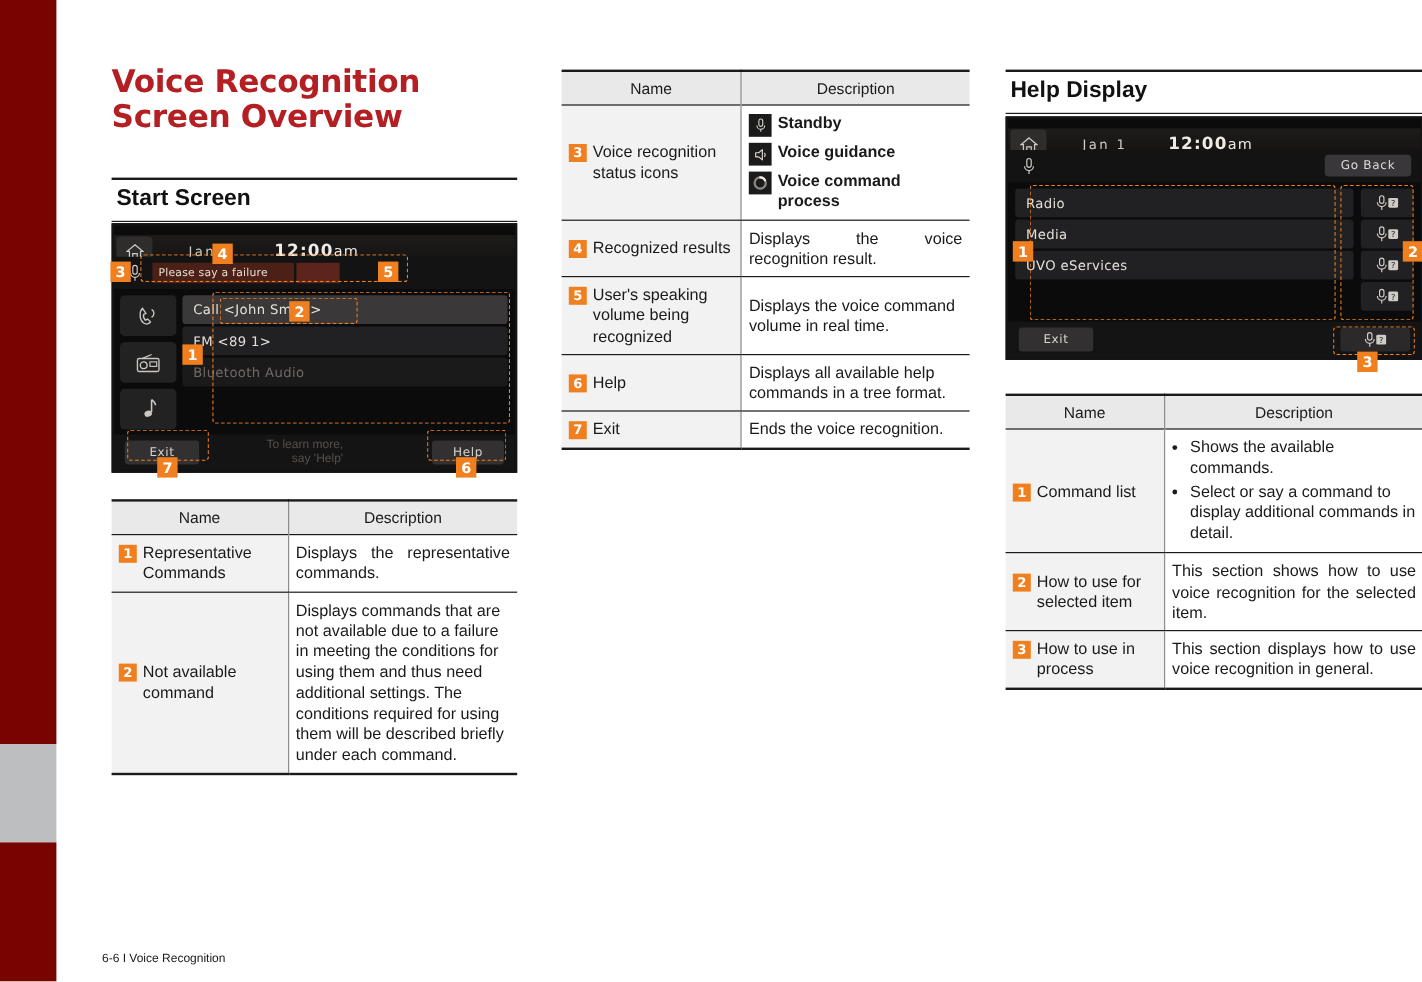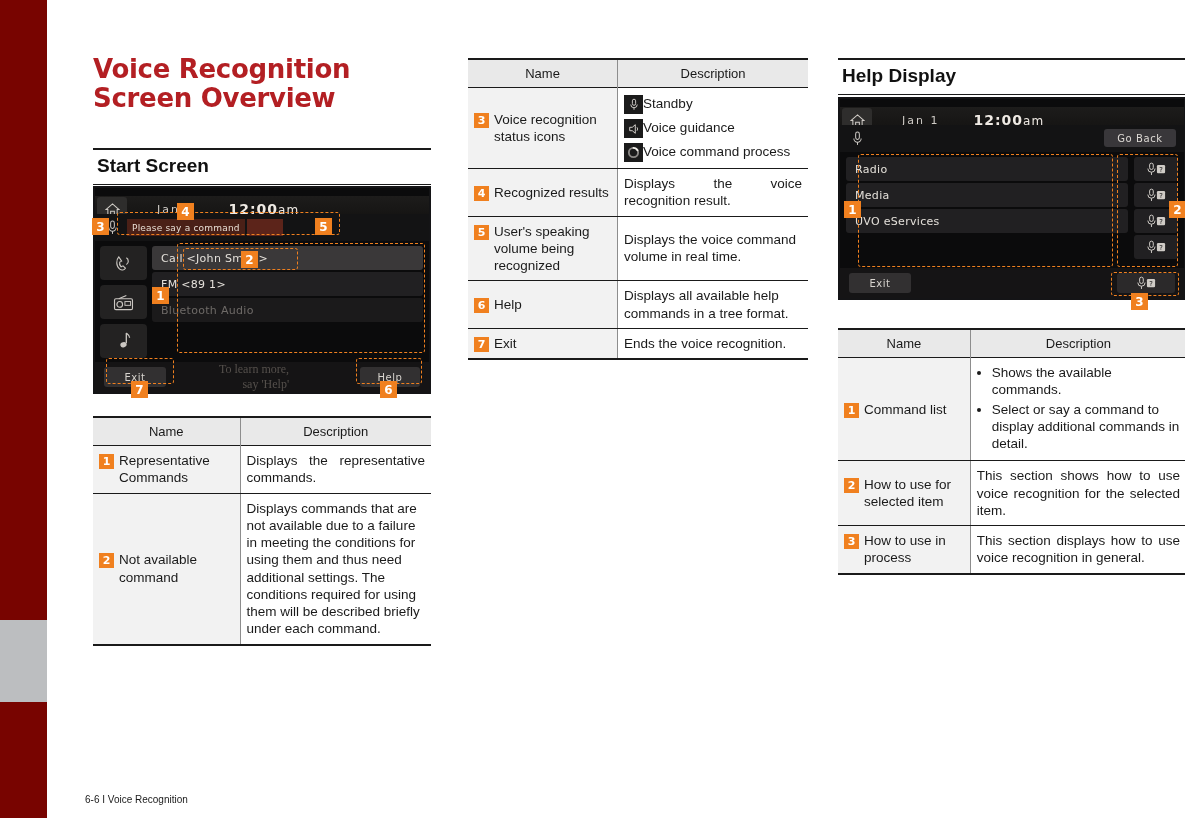--- a/index.html
+++ b/index.html
@@ -153,23 +153,23 @@
     background: #323031;
     border-radius: 3px;
     color: #d8d4cf; font-size: 10px;
     display: flex; align-items: center; justify-content: center;
     letter-spacing: .5px;
     font-family: "DejaVu Sans", sans-serif;
   }
   .hu-btn.exit { width: 62px; margin-left: 9px; }
   .hu-btn.help { width: 60px; margin-left: auto; margin-right: 9px; }
   .hu-hint {
-    color: #55504c; font-size: 12px; line-height: 1.25;
+    color: #55504c; font-size: 10px; line-height: 1.25;
     text-align: right; margin-left: auto; margin-right: 18px;
-    font-family: Liberation Serif, serif;
+    font-family: Liberation Sans, sans-serif;
   }
   .hu-goback {
     position: absolute; right: 8px; top: 30px;
     width: 72px; height: 18px;
     background: #39373a; border-radius: 3px;
     color: #dedad5; font-size: 10px;
     display: flex; align-items: center; justify-content: center;
     letter-spacing: .6px;
     font-family: "DejaVu Sans", sans-serif;
   }
@@ -251,21 +251,21 @@
     font-size: 11px; font-weight: bold;
     display: flex; align-items: center; justify-content: center;
     margin-top: 2px;
     font-family: "DejaVu Sans", sans-serif;
     line-height: 1;
   }
   .nm .txt { flex: 1 1 auto; }
 
   .just { text-align: justify; }
 
-  .icon-line { display: flex; align-items: center; gap: 0; margin-bottom: 4px; }
+  .icon-line { display: flex; align-items: flex-start; gap: 5px; margin-bottom: 4px; font-weight: bold; }
   .icon-line:last-child { margin-bottom: 0; }
   .icon-box {
     flex: 0 0 auto;
     width: 19px; height: 19px;
     background: #1b1b1b;
     display: flex; align-items: center; justify-content: center;
     margin-top: 1px;
   }
   ul.bul { margin: 0; padding-left: 15px; }
   ul.bul li { margin-bottom: 2px; }
@@ -312,21 +312,21 @@
       </div>
 
       <div class="hu-statusrow">
         <div class="mic-badge">
           <svg width="11" height="15" viewBox="0 0 12 16">
             <rect x="4" y="1" width="4" height="8" rx="2" fill="none" stroke="#cfcbc6" stroke-width="1.1"></rect>
             <path d="M2 8 a4 4 0 0 0 8 0" fill="none" stroke="#cfcbc6" stroke-width="1.1"></path>
             <line x1="6" y1="12" x2="6" y2="15" stroke="#cfcbc6" stroke-width="1.1"></line>
           </svg>
         </div>
-        <div class="recog-chip">Please say a command</div>
+        <div class="recog-chip">Please say a failure</div>
         <div class="vol-chip"></div>
       </div>
 
       <div class="hu-sideicons">
         <div class="si">
           <svg width="19" height="17" viewBox="0 0 20 18">
             <path d="M5 2 C2 5 2 12 6 15 C8 16.5 11 16 12 14 L9.5 11.5 L7.5 12.5 C6 11 5.5 9 6 7.5 L8 6.5 Z" fill="none" stroke="#cbc7c2" stroke-width="1.2"></path>
             <path d="M13 3 a4 4 0 0 1 0 7" fill="none" stroke="#cbc7c2" stroke-width="1.2"></path>
           </svg>
         </div>

